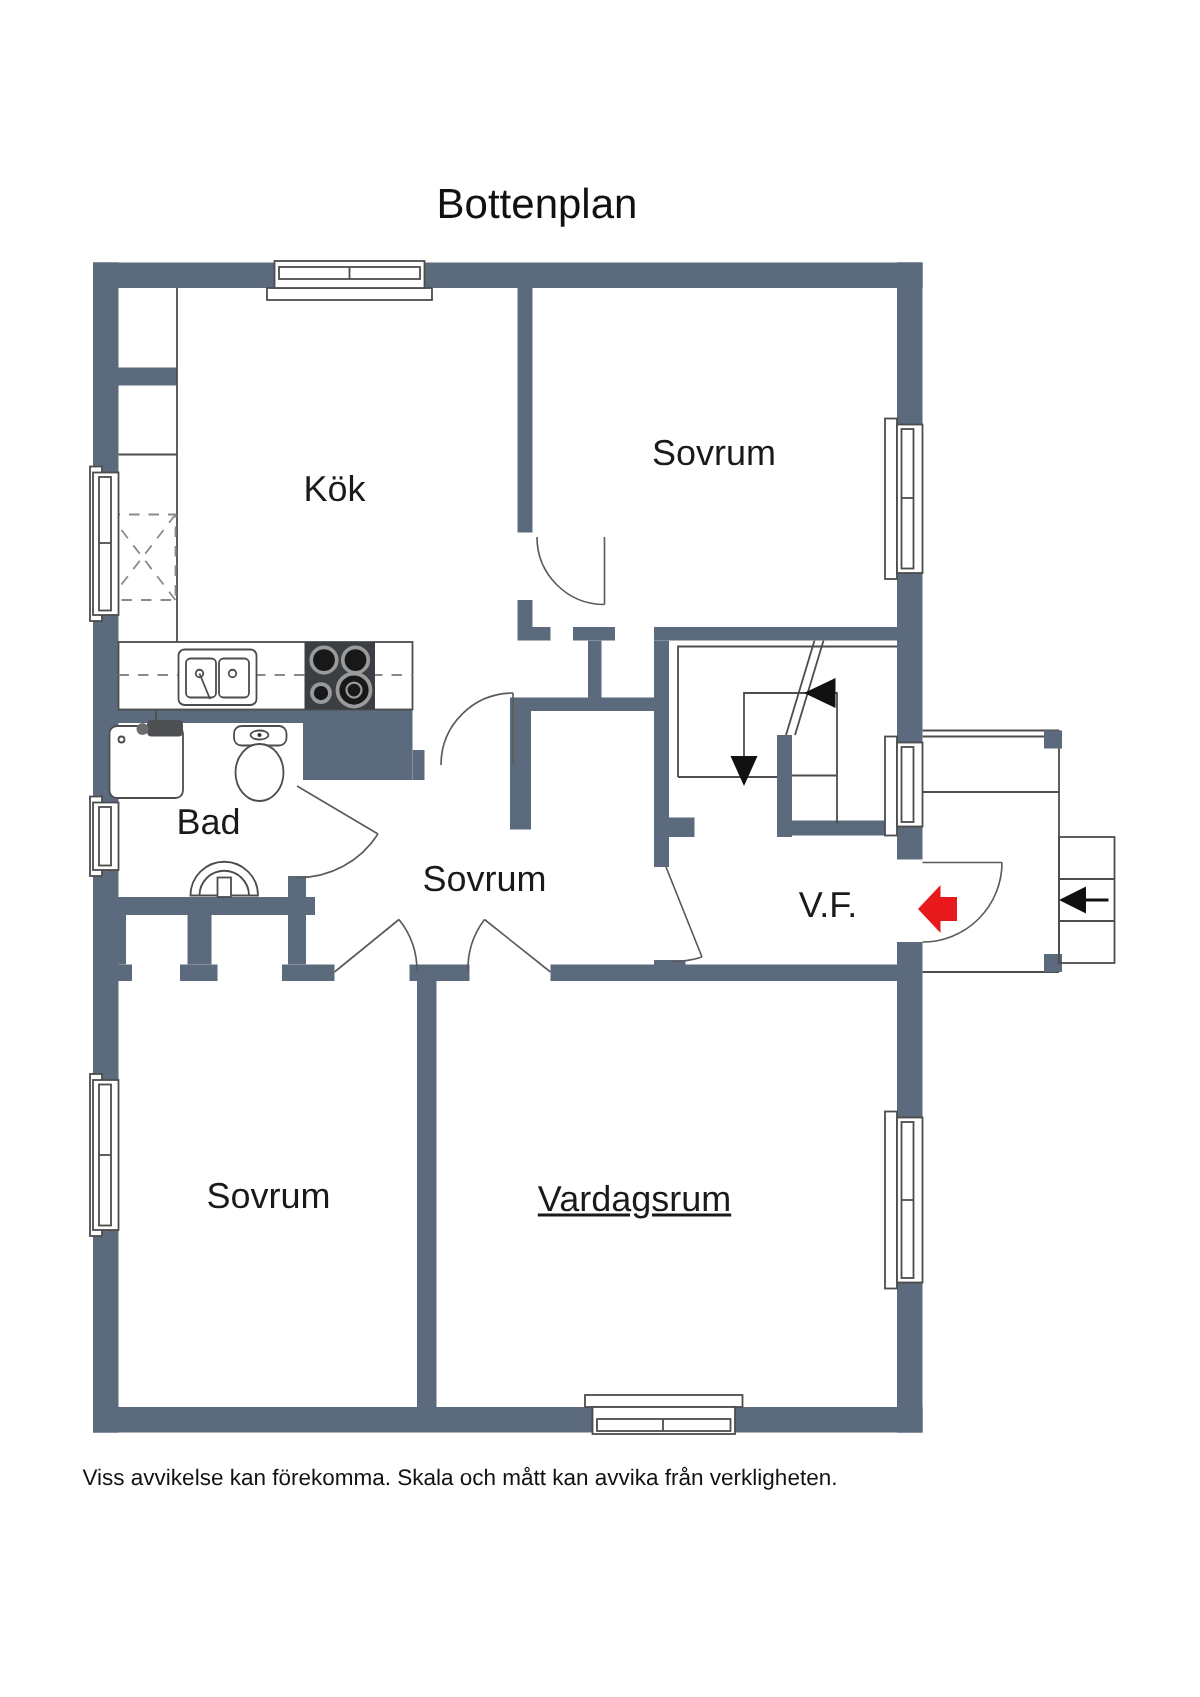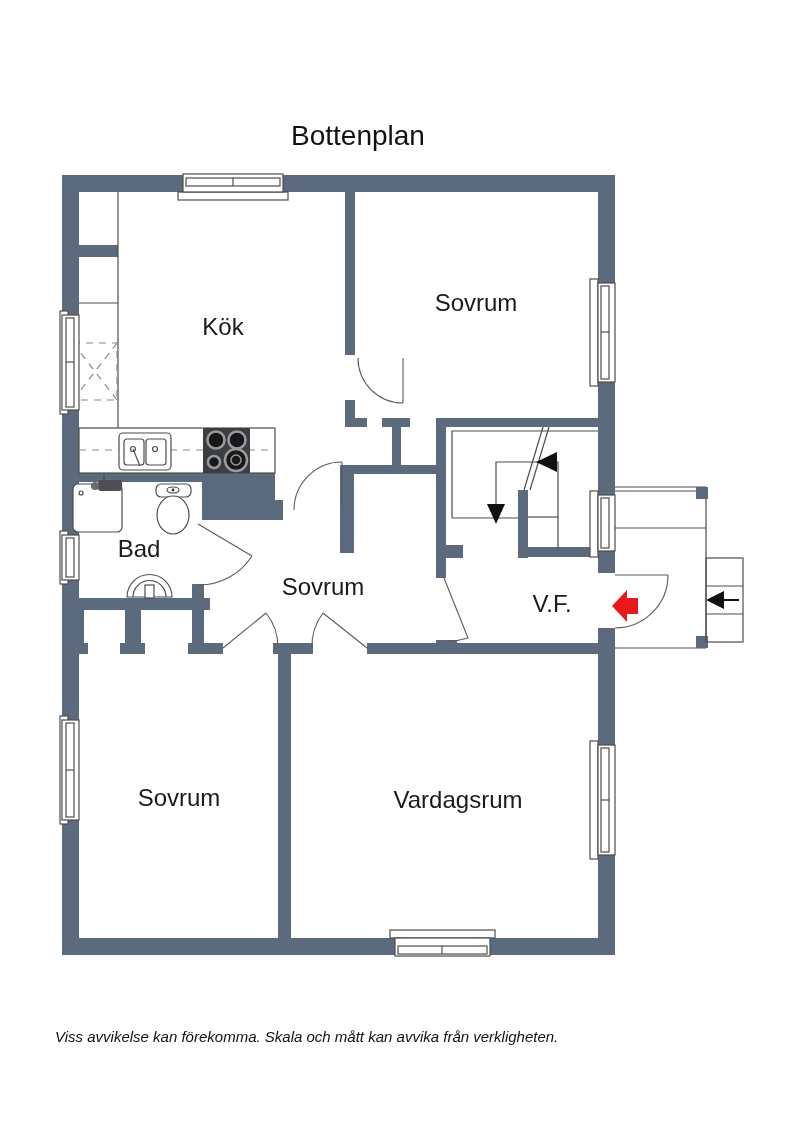--- a/index.html
+++ b/index.html
@@ -9,21 +9,21 @@
   .wall{fill:var(--wall,#5c6a7e);stroke:none;}
   .thin{stroke:#4d4d4d;stroke-width:1.2;fill:none;}
   .thin-f{stroke:#4d4d4d;stroke-width:1.2;fill:#ffffff;}
   .dash{stroke:#8a8a8a;stroke-width:1.2;fill:none;stroke-dasharray:7 6;}
   .arc{stroke:#5b5b5b;stroke-width:1.1;fill:none;}
   .blk{fill:#111111;}
   .lbl{position:absolute;transform:translate(-50%,-50%);white-space:nowrap;
        font-size:24px;color:#1a1a1a;}
   #title{position:absolute;left:358px;top:136px;transform:translate(-50%,-50%);
          font-size:28px;color:#111;}
-  #disclaimer{position:absolute;left:55px;top:1028px;font-size:15px;color:#111;font-style:italic;}
+  #disclaimer{position:absolute;left:55px;top:977px;font-size:15px;color:#111;}
 </style>
 </head>
 <body>
 
 <div id="page">
 
   <div id="title">Bottenplan</div>
 
   <svg width="800" height="1131" viewBox="0 0 800 1131">
 
@@ -227,16 +227,16 @@
       <polygon points="612,606 627,590 627,598 638,598 638,614 627,614 627,622" fill="var(--accent-red,#e8191c)"></polygon>
     </g>
   </svg>
 
   <div class="lbl" style="left:223px;top:309px;margin-top:18px;">Kök</div>
   <div class="lbl" style="left:476px;top:303px;">Sovrum</div>
   <div class="lbl" style="left:139px;top:549px;text-align:center;">Bad</div>
   <div class="lbl" style="left:323px;top:587px;">Sovrum</div>
   <div class="lbl" style="left:552px;top:604px;">V.F.</div>
   <div class="lbl" style="left:179px;top:798px;">Sovrum</div>
-  <div class="lbl" style="left:458px;top:800px;">Vardagsrum</div>
+  <div class="lbl" style="left:423px;top:800px;text-decoration:underline;">Vardagsrum</div>
 
   <div id="disclaimer">Viss avvikelse kan förekomma. Skala och mått kan avvika från verkligheten.</div>
 </div>
 
 </body></html>

